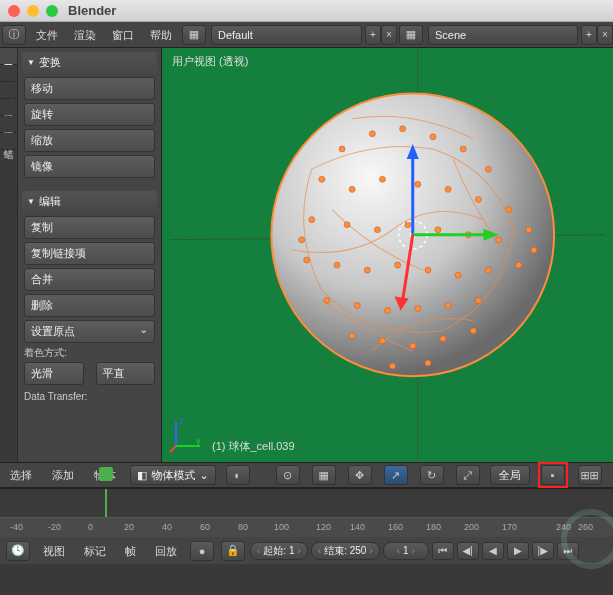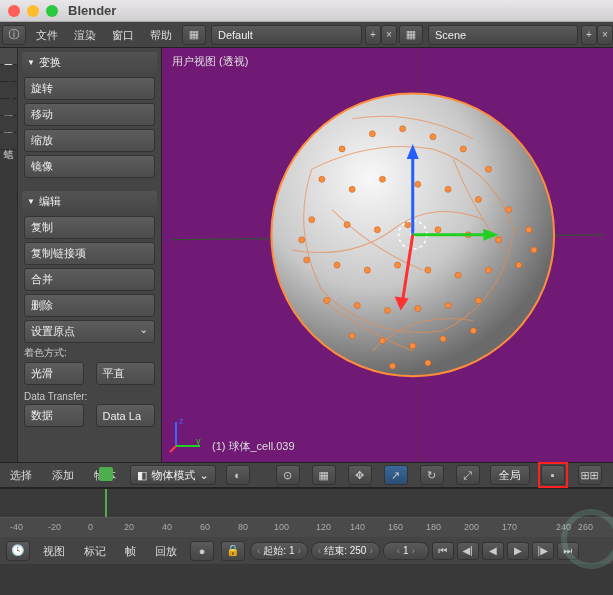--- a/index.html
+++ b/index.html
@@ -34,21 +34,21 @@
 .panel-header::before { content: "▼"; font-size: 8px; margin-right: 4px; }
 .panel-body { padding: 4px 2px; }
 .tool-btn { display: block; width: 100%; background: linear-gradient(#5d5d5d,#4c4c4c); border: 1px solid #333; border-radius: 3px; padding: 3px 6px; margin-bottom: 3px; color: #eee; font-size: 11px; text-align: left; cursor: pointer; }
 .tool-btn-row { display: flex; gap: 12px; }
 .tool-btn-row .tool-btn { flex: 1; }
 .dropdown-btn { display: flex; justify-content: space-between; align-items: flex-start; }
 .dropdown-btn::after { content: "⌄"; font-size: 10px; }
 .label-text { font-size: 10px; color: #ccc; margin: 3px 0 2px; }
 
 
-.viewport { flex: 1; background: #701a75; position: relative; }
+.viewport { flex: 1; background: #15803d; position: relative; }
 .viewport-label { position: absolute; top: 6px; left: 10px; color: #ddd; font-size: 11px; }
 .viewport svg { width: 100%; height: 100%; }
 .obj-label { position: absolute; bottom: 8px; left: 50px; color: #ddd; font-size: 11px; }
 .axis-widget { position: absolute; bottom: 6px; left: 6px; }
 
 
 .view3d-header { height: 26px; background: #444; display: flex; align-items: center; border-top: 1px solid #222; border-bottom: 1px solid #222; padding: 0 4px; gap: 8px; }
 .view3d-header .menu-item { padding: 0 6px; }
 .mode-select { height: 20px; background: linear-gradient(#5a5a5a,#454545); border:1px solid #333; border-radius:3px; padding: 0 6px; display:flex; align-items:center; gap:4px; color:#eee; cursor:pointer; }
 .hl-box { border: 2px solid #ff2020; padding: 1px; }
@@ -113,22 +113,22 @@
     <div class="side-tab">物理</div>
     <div class="side-tab">蜡笔</div>
   </div>
 
   <div class="tool-panel">
     <div class="panel-section">
       <div class="panel-header">
           <span>变换</span>
         </div>
       <div class="panel-body">
+        <button class="tool-btn">移动</button>
         <button class="tool-btn">旋转</button>
-        <button class="tool-btn">移动</button>
         <button class="tool-btn">缩放</button>
         <button class="tool-btn">镜像</button>
       </div>
     </div>
     <div class="panel-section">
       <div class="panel-header">
           <span>编辑</span>
         </div>
       <div class="panel-body">
         <button class="tool-btn">复制</button>
@@ -137,24 +137,20 @@
         <button class="tool-btn">删除</button>
         <button class="tool-btn dropdown-btn">
             <span>设置原点</span>
           </button>
         <div class="label-text">着色方式:</div>
         <div class="tool-btn-row">
           <button class="tool-btn">光滑</button>
           <button class="tool-btn">平直</button>
         </div>
         <div class="label-text">Data Transfer:</div>
-        <div class="tool-btn-row">
-          <button class="tool-btn">数据</button>
-          <button class="tool-btn">Data La</button>
-        </div>
       </div>
     </div>
 
   </div>
 
   <div class="viewport">
     <div class="viewport-label">用户视图  (透视)</div>
     <svg viewBox="0 0 430 410">
 
       <line x1="0" y1="190" x2="430" y2="185" stroke="#2c5c2c" stroke-width="1"></line>

